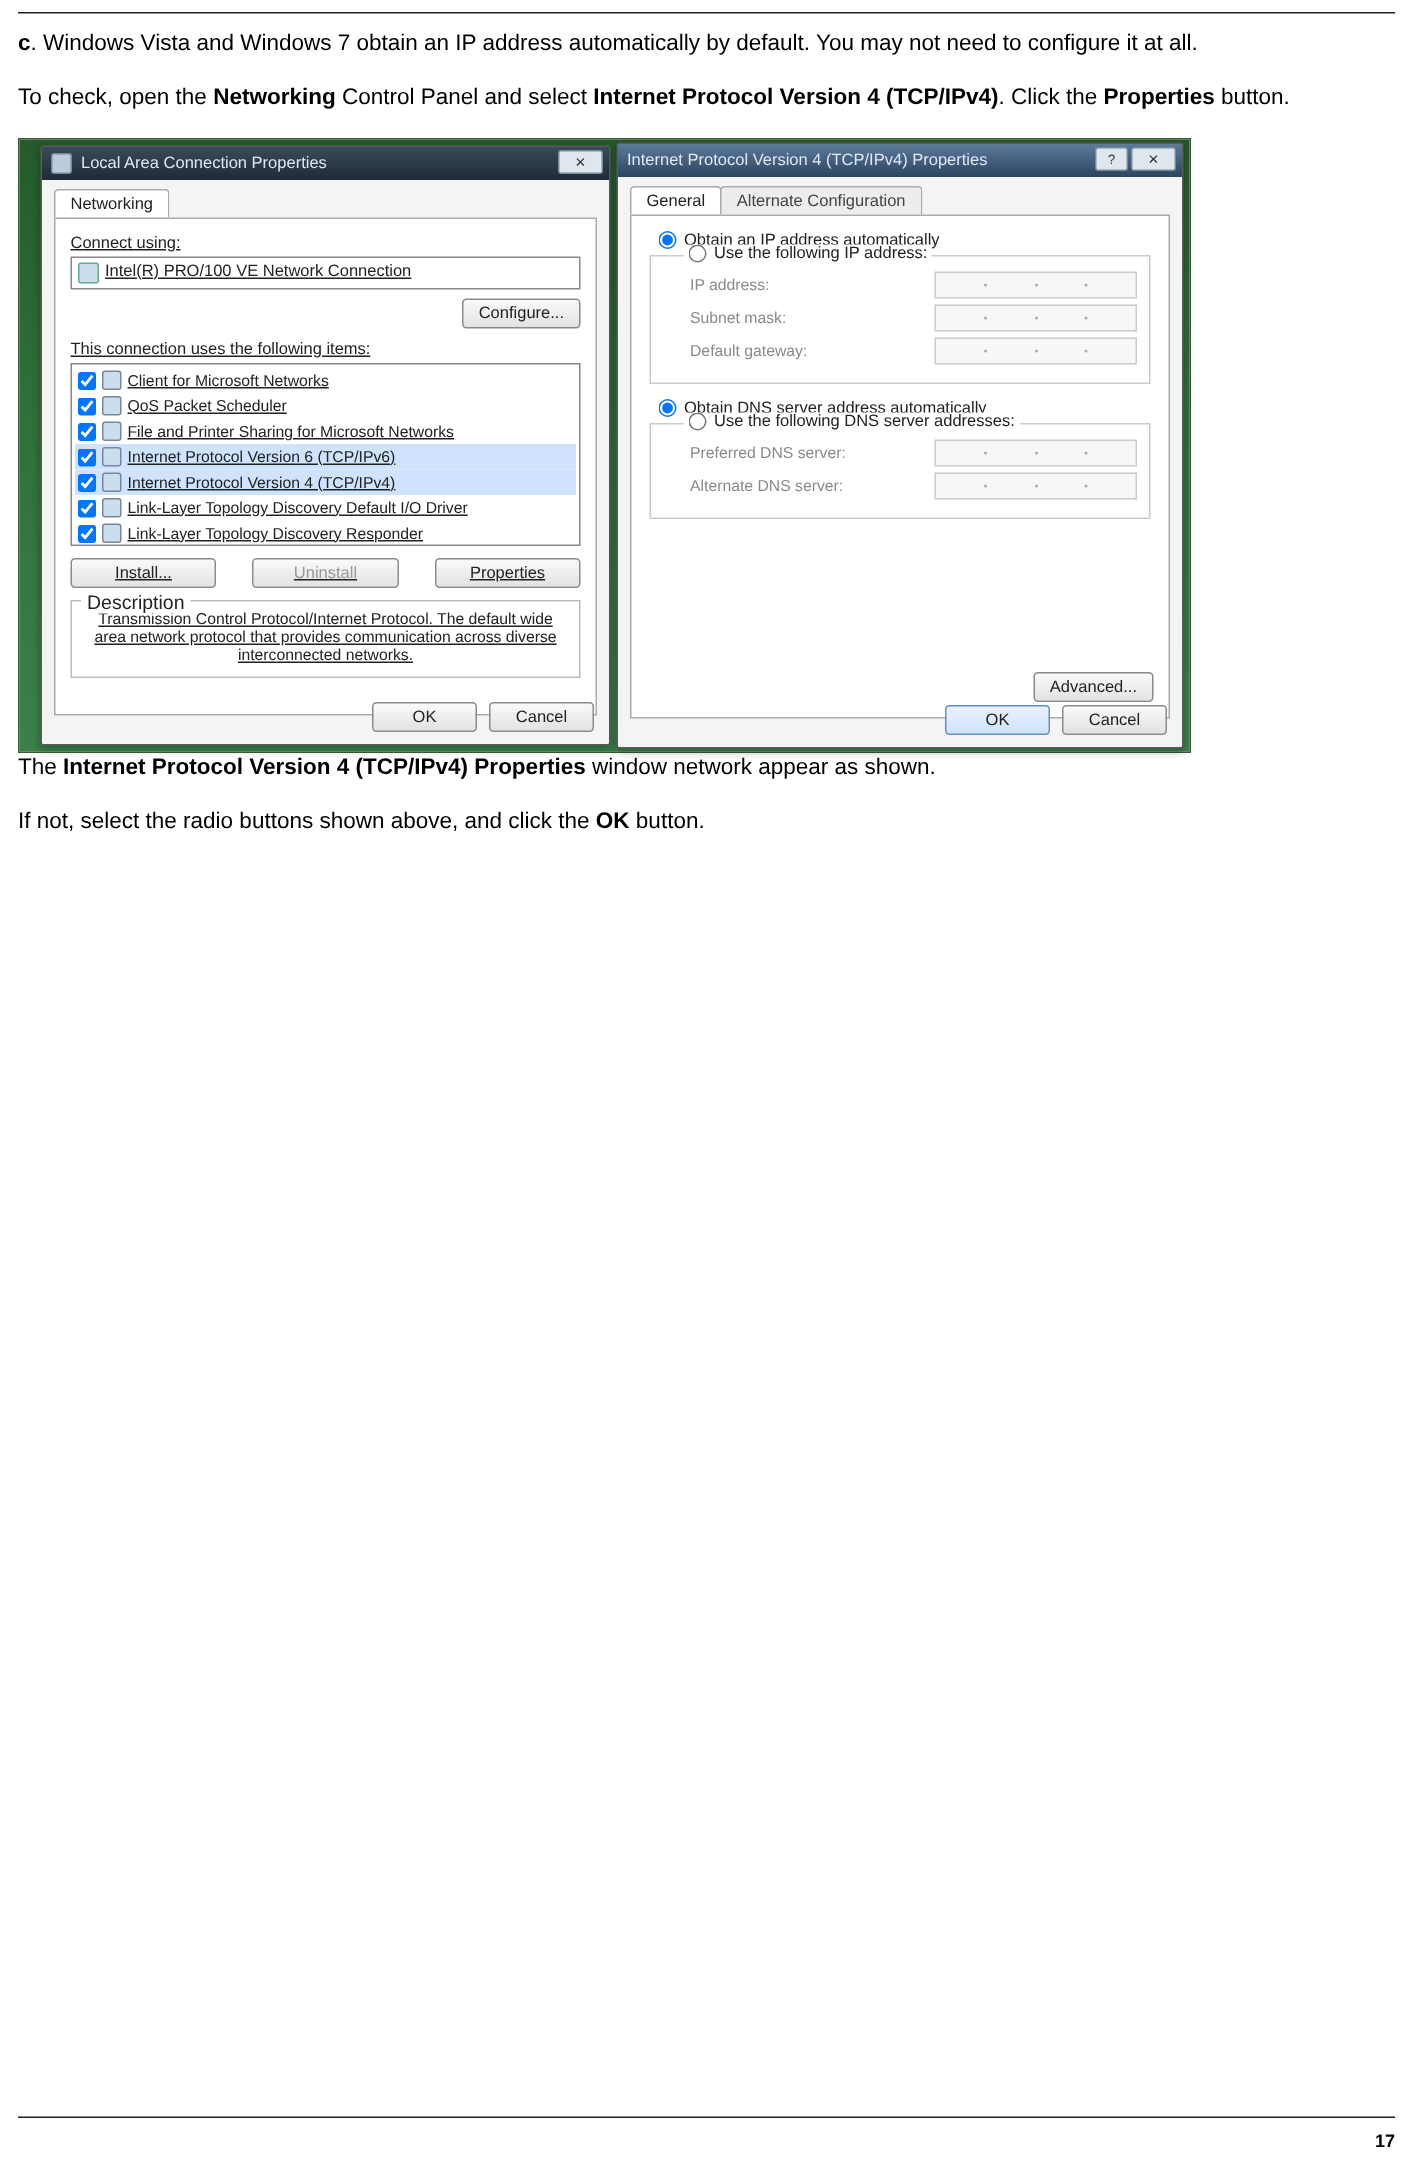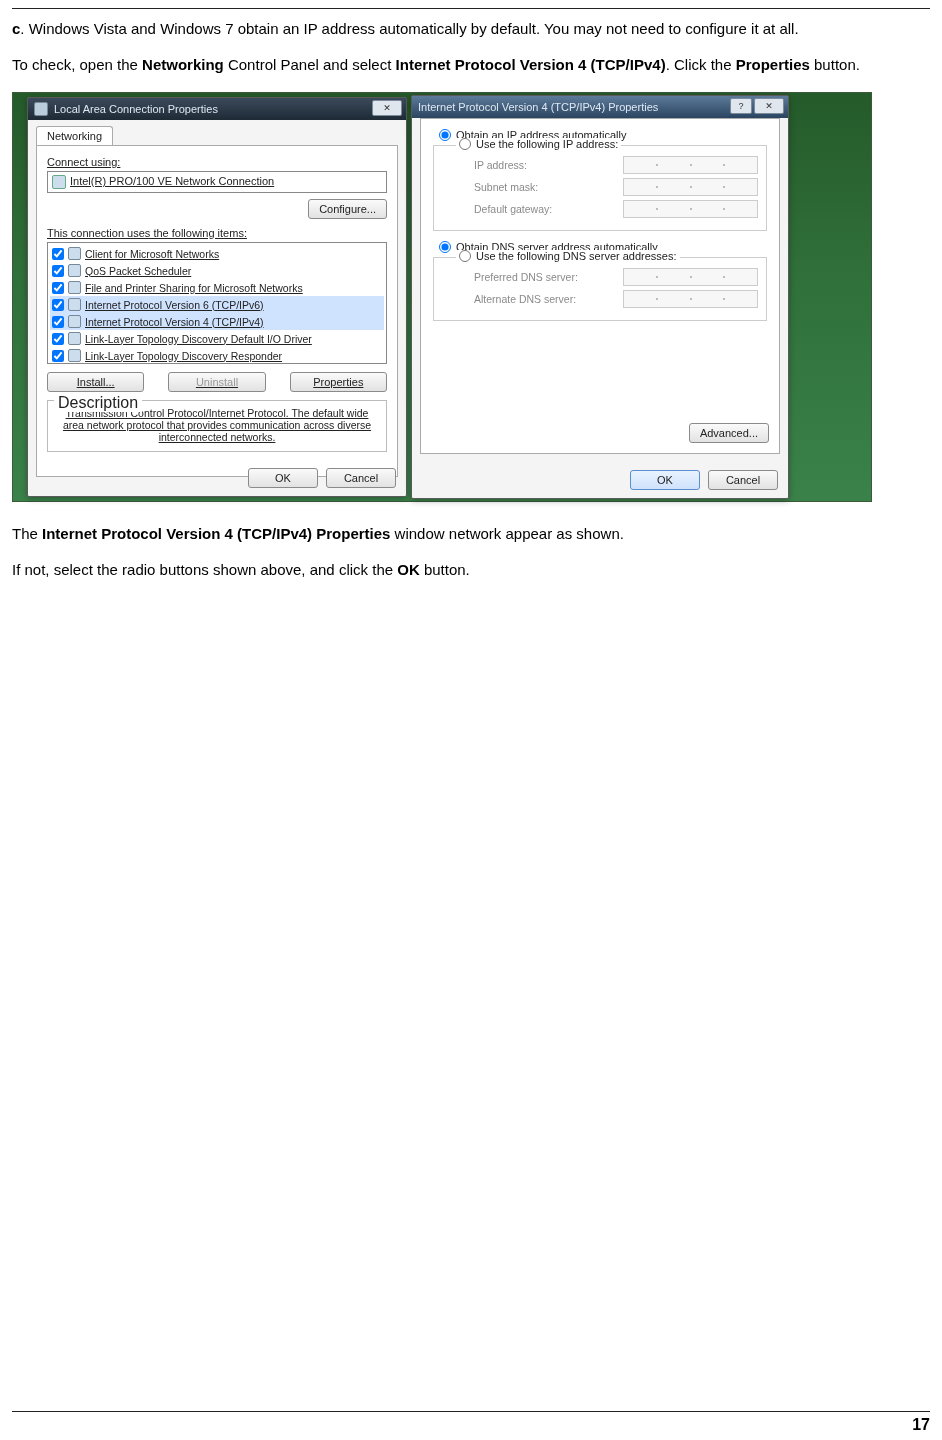--- a/index.html
+++ b/index.html
@@ -10,24 +10,23 @@
     background: #fff;
     width: 942px;
     height: 1440px;
     position: relative;
     padding: 8px 12px 0 12px;
   }
   .top-rule { border-top: 1px solid #222; margin-bottom: 10px; }
   .para { margin-bottom: 16px; line-height: 1.35; }
   b { font-weight: bold; }
   .shot {
-    width: 860px; height: 410px;
+    width: 782px; height: 410px;
     background: linear-gradient(180deg,#255a2a 0%,#2f6e38 40%,#3a824a 100%);
     position: relative;
-    margin-bottom: 22px;
     border: 1px solid #3a5a3a;
   }
   
   .dlg { position: absolute; background: #f4f4f4; border: 1px solid #5a5a5a; border-radius: 2px; box-shadow: 0 2px 6px rgba(0,0,0,0.3); font-size: 11px; color: #222; }
   .dlg1 { left: 14px; top: 4px; width: 380px; height: 400px; }
   .titlebar { height: 22px; background: linear-gradient(180deg,#3b4a5a 0%,#1e2a36 100%); color: #dfe8f2; display: flex; align-items: center; padding: 0 6px; font-size: 11px; position: relative; }
   .titlebar .ticon { width: 14px; height: 14px; background: #bcd; border: 1px solid #789; margin-right: 6px; border-radius: 2px; }
   .winbtns { position: absolute; right: 4px; top: 2px; display: flex; gap: 2px; }
   .winbtn { width: 22px; height: 16px; background: #dfe6ee; border: 1px solid #7a8a9a; border-radius: 2px; font-size: 9px; display: flex; align-items: center; justify-content: center; color: #333; }
   .winbtn.close { width: 30px; }
@@ -41,39 +40,39 @@
   .btn { background: linear-gradient(180deg,#fafafa,#e2e2e2); border: 1px solid #8a8a8a; border-radius: 3px; padding: 3px 10px; font-size: 11px; color: #222; }
   .btn.disabled { color:#999; }
   .btn.primary { background: linear-gradient(180deg,#eaf3ff,#cfe2fb); border-color:#5a8ecf; }
   .itemsbox { background:#fff; border:1px solid #888; height:122px; overflow:hidden; padding:2px 2px; }
   .item { display:flex; align-items:flex-end; gap:4px; padding:2px 2px; font-size:10.5px; }
   .item input[type=checkbox]{ width:12px; height:12px; }
   .item .iicon { width:13px; height:13px; background:#cde; border:1px solid #789; border-radius:2px; }
   .item.sel { background:#cfe3ff; }
   .btnrow { display:flex; gap:24px; margin-top:8px;align-items:center; }
   .fsgroup { border:1px solid #bbb; padding:6px 8px 8px 8px; margin-top:8px; position:relative; }
-  .fslegend { position:absolute; top:-7px; left:6px; background:#fff; padding:0 4px; font-size:16px; color:#222;}
+  .fslegend { position:absolute; top:-7px; left:6px; background:#fff; padding:0 4px; font-size:13px; color:#222;}
   .desctext { font-size:10.5px;text-align:center; }
   .dlgbtns { position:absolute; right:10px; bottom:8px; display:flex; gap:8px;}
   
   .dlg2 { left: 398px; top: 2px; width: 378px; height: 404px; }
   .d2panel { background: #fff; margin: 0 8px 8px 8px; border: 1px solid #aaa; padding: 10px 12px 10px 12px; height: 336px; position: relative; }
   .introtext { font-size: 10.5px; margin-bottom: 10px; line-height:1.25;}
   .radio { display:flex; align-items:center; gap:5px; font-size:11px; margin-left:6px; margin-bottom:4px; }
   .radio input { width:12px; height:12px; }
-  .rgroup { border:1px solid #ccc; padding:6px 8px 8px 22px; position:relative; margin-bottom:10px;}
+  .rgroup { border:1px solid #ccc; padding:6px 8px 8px 8px; position:relative; margin-bottom:10px;}
   .rlegend { position:absolute; top:-8px; left:22px; background:#fff; padding:0 3px; }
   .fieldrow { display:flex; align-items:center; justify-content:space-between; margin:4px 0 4px 18px; font-size:10.5px; color:#8a8a8a;}
   .ipinput { width:135px; height:18px; background:#f7f7f7; border:1px solid #ccc; display:flex; justify-content:space-evenly; align-items:center;}
   .ipinput span{ width:2px; height:2px; background:#aaa; border-radius:50%;}
   .advrow { position:absolute; right:10px; bottom:10px;}
   
   .footer { position:absolute; left:12px; right:12px; bottom:28px; }
   .bottom-rule { border-top:1px solid #222; }
-  .pagenum { position:absolute; right:12px; bottom:6px; font-size:16px; font-weight:bold; }
+  .pagenum { position:absolute; right:12px; bottom:6px; font-size:12px; font-weight:bold; }
 </style>
 </head>
 <body>
 
 <div class="top-rule"></div>
 
 <p class="para">
   <b>c</b><span>. Windows Vista and Windows 7 obtain an IP address automatically by default. You may not need to configure it at all.</span>
 </p>
 
@@ -157,20 +156,24 @@
     </div>
   </div>
 
   <div class="dlg dlg2">
     <div class="titlebar" style="background:linear-gradient(180deg,#5c7a9a,#2b4560);">
       <span>Internet Protocol Version 4 (TCP/IPv4) Properties</span>
       <div class="winbtns">
         <div class="winbtn">?</div>
         <div class="winbtn close">✕</div>
       </div>
+    </div>
+    <div class="tabstrip">
+      <div class="tab">General</div>
+      <div class="tab inactive">Alternate Configuration</div>
     </div>
     <div class="d2panel">
 
       <label class="radio">
           <input type="radio" checked="" style="">
           <span>Obtain an IP address automatically</span>
         </label>
 
       <div class="rgroup">
         <span class="rlegend">

